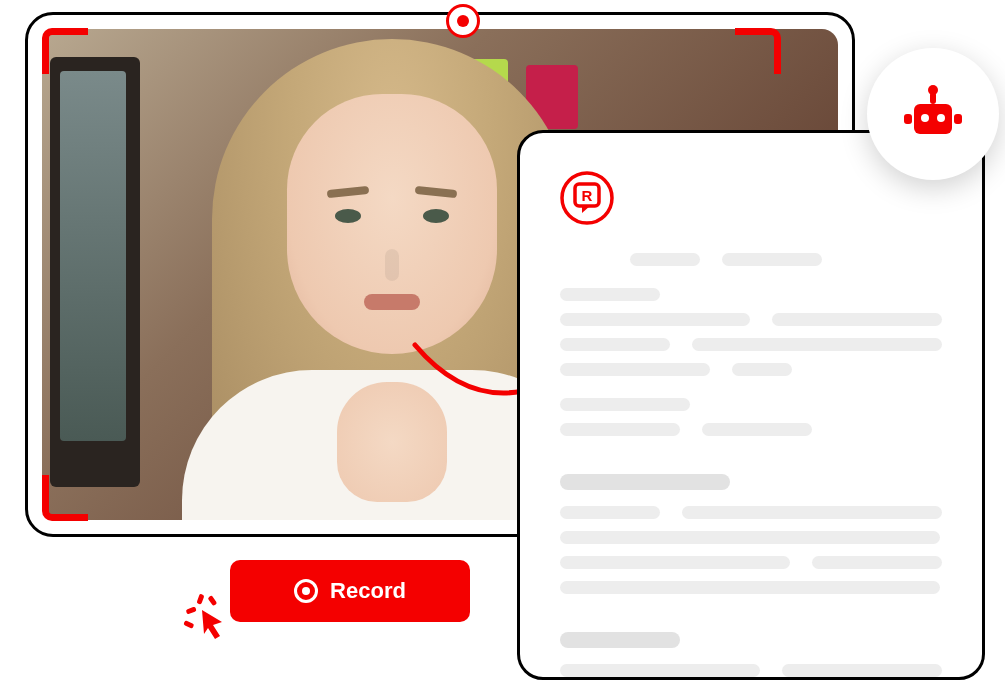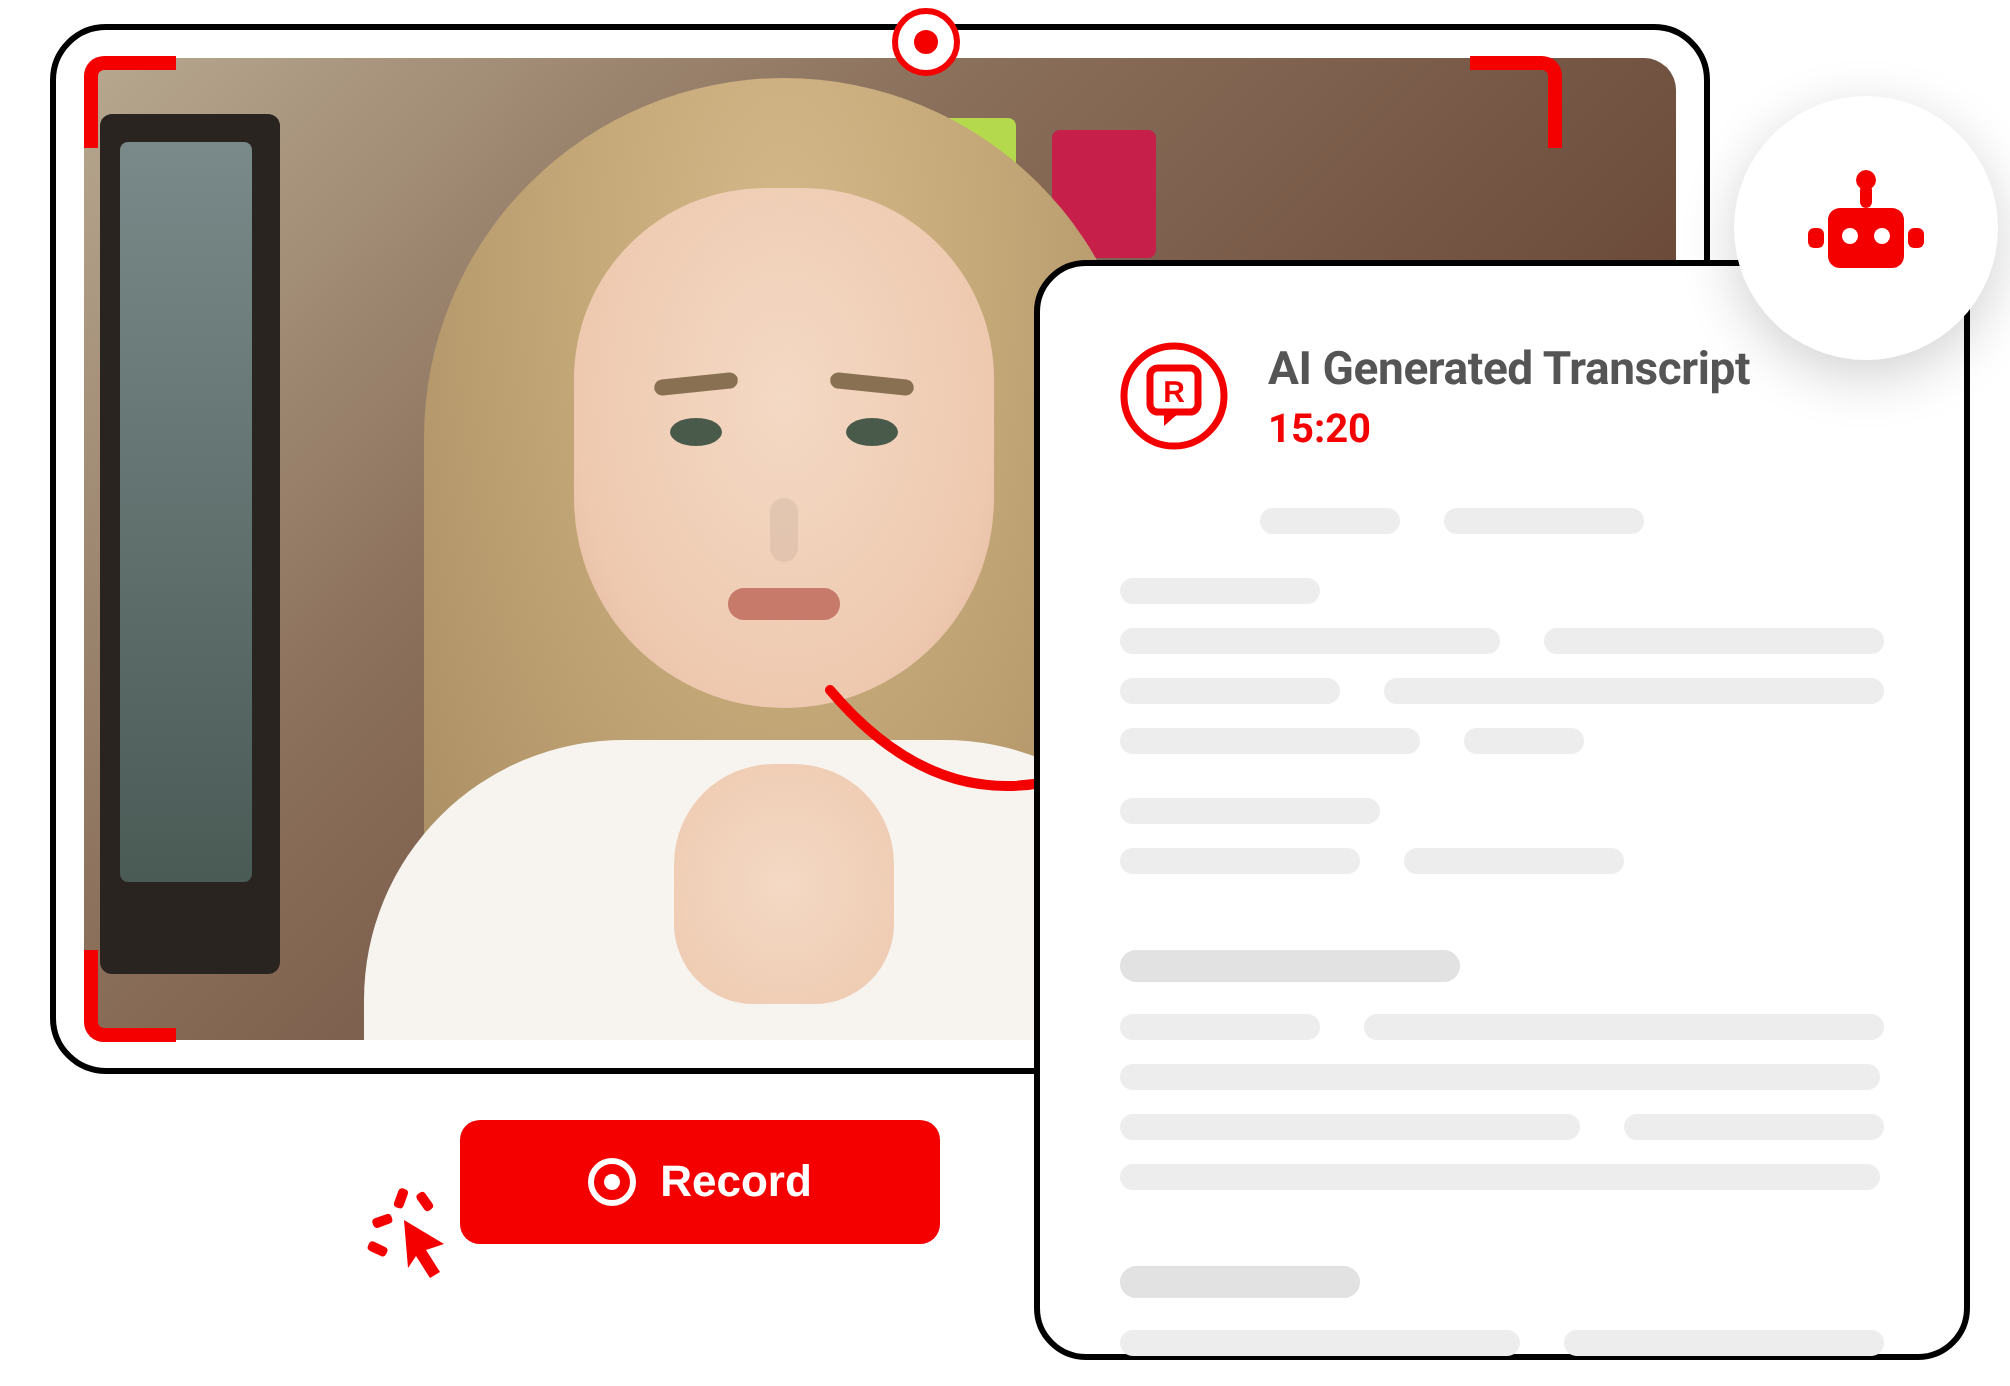--- a/index.html
+++ b/index.html
@@ -282,24 +282,20 @@
 <div class="transcript">
   <div class="t-header">
     <div class="t-logo">
       <svg viewBox="0 0 54 54">
         <circle cx="27" cy="27" r="25" fill="none" stroke="#f40000" stroke-width="3.5"></circle>
         <rect x="15" y="13" width="24" height="22" rx="4" fill="none" stroke="#f40000" stroke-width="3.5"></rect>
         <polygon points="22,35 22,42 30,35" fill="#f40000"></polygon>
         <text x="27" y="30" text-anchor="middle" font-size="15" font-weight="900" fill="#f40000" font-family="Arial">R</text>
       </svg>
     </div>
-    <div>
-      <div class="t-title">AI Generated Transcript</div>
-      <div class="t-time">15:20</div>
-    </div>
   </div>
 
   <div class="ph-row">
     <div class="ph" style="width:70px;margin-left:70px"></div>
     <div class="ph" style="width:100px"></div>
     <div class="ph" style="width:100px"></div>
   </div>
   <div class="ph-row">
     <div class="ph" style="width:190px"></div>
     <div class="ph" style="width:170px"></div>

